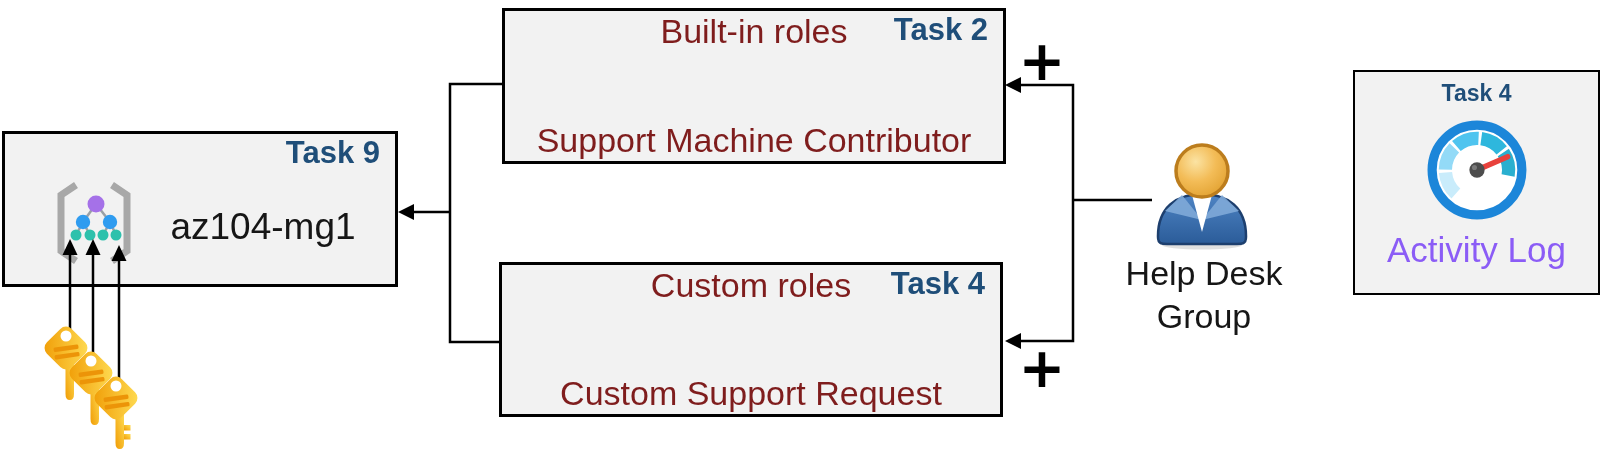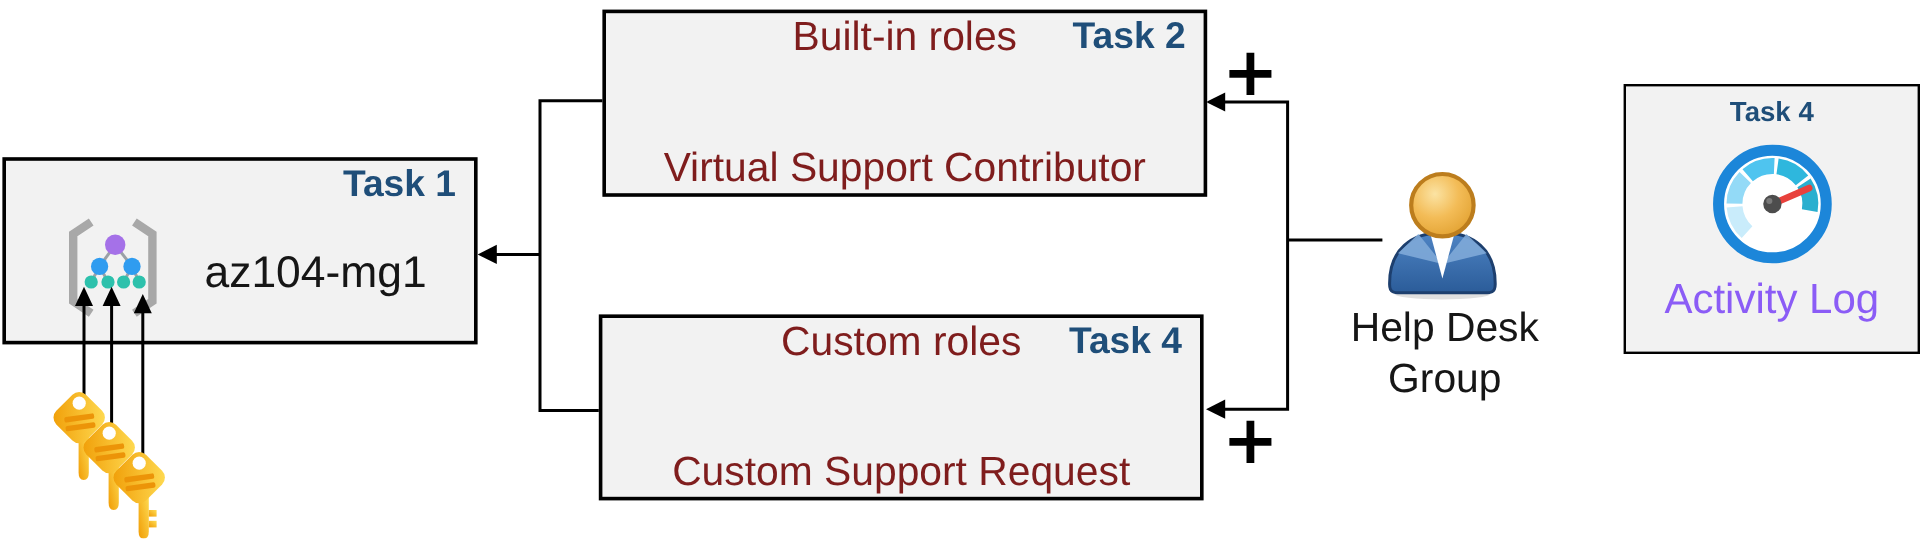--- a/index.html
+++ b/index.html
@@ -68,21 +68,21 @@
     </g>
     <g>
       <path class="conn" d="M1018,85 H1073 V341 H1018"></path>
       <path class="conn" d="M1073,200 H1152"></path>
       <polygon class="head" points="1005,85 1021,77 1021,93"></polygon>
       <polygon class="head" points="1005,341 1021,333 1021,349"></polygon>
     </g>
   </svg>
 
   <div class="box task1">
-    <span class="task-label">Task 1</span>
+    <span class="task-label">Task 9</span>
     <svg class="mg-icon" viewBox="0 0 86 84">
       <g stroke="#a8a8a8" stroke-width="7" fill="none">
         <polyline points="25,4 10,14 10,70 25,80"></polyline>
         <polyline points="61,4 76,14 76,70 61,80"></polyline>
       </g>
       <g stroke="#9aa0a6" stroke-width="2.5">
         <line x1="45" y1="23" x2="32" y2="41"></line>
           <line x1="45" y1="23" x2="59" y2="41"></line>
         <line x1="32" y1="41" x2="25" y2="54"></line>
           <line x1="32" y1="41" x2="39" y2="54"></line>
@@ -99,21 +99,21 @@
         <circle cx="65" cy="54" r="5.5" fill="#2dc1ac"></circle>
       </g>
     </svg>
     <div class="mg-name">az104-mg1</div>
   </div>
 
   <div class="box task2">
     <span class="task-label">Task 2</span>
     <div class="box-lines">
       <div>Built-in roles</div>
-      <div>Virtual Support Contributor</div>
+      <div>Support Machine Contributor</div>
     </div>
   </div>
 
   <div class="box task3">
     <span class="task-label">Task 4</span>
     <div class="box-lines">
       <div>Custom roles</div>
       <div>Custom Support Request</div>
     </div>
   </div>

